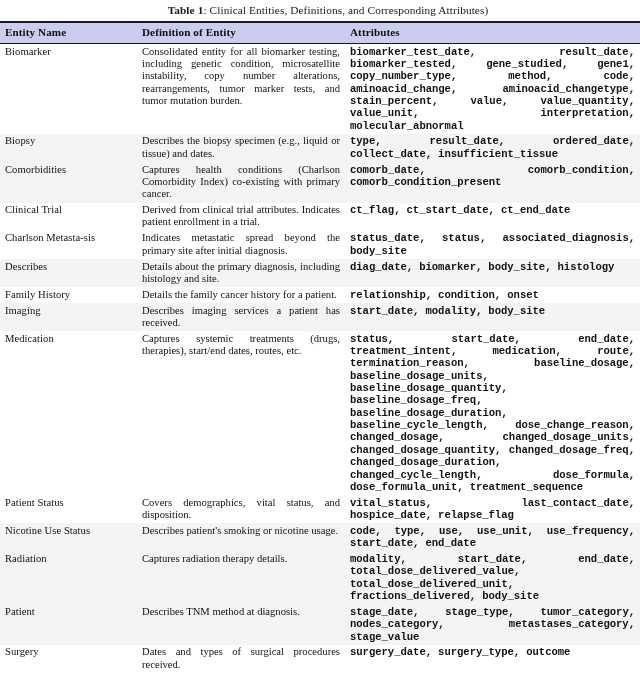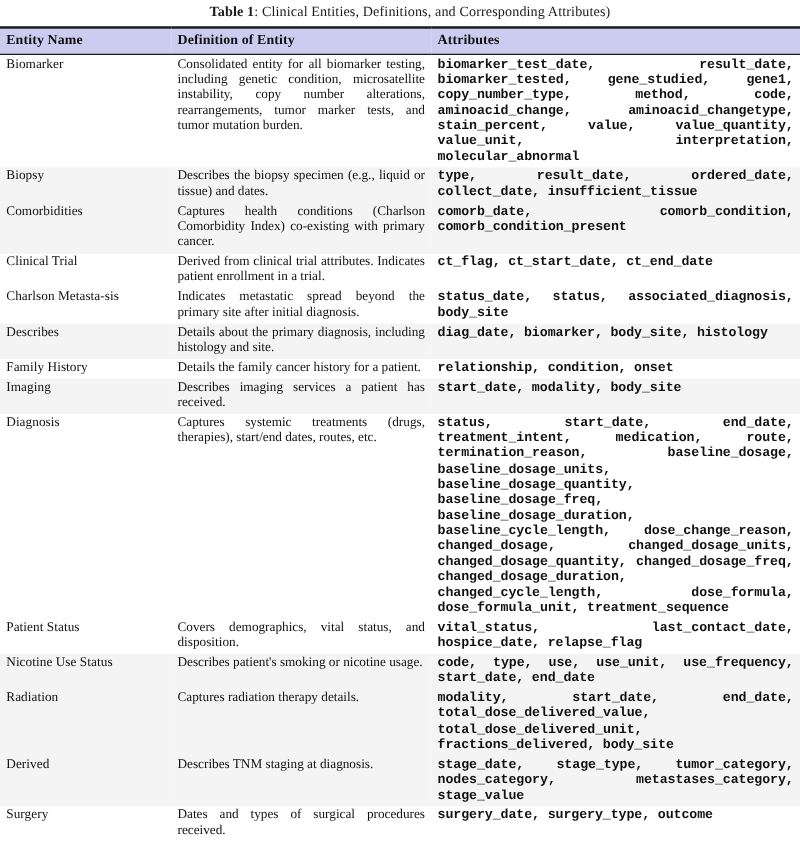--- a/index.html
+++ b/index.html
@@ -162,42 +162,42 @@
           <td class="cell-name">Family History</td>
           <td class="cell-def">Details the family cancer history for a patient.</td>
           <td class="cell-attr">relationship, condition, onset</td>
         </tr>
         <tr class="row shade">
           <td class="cell-name">Imaging</td>
           <td class="cell-def">Describes imaging services a patient has received.</td>
           <td class="cell-attr">start_date, modality, body_site</td>
         </tr>
         <tr class="row">
-          <td class="cell-name">Diagnosis</td>
+          <td class="cell-name">Medication</td>
           <td class="cell-def">Captures systemic treatments (drugs, therapies), start/end dates, routes, etc.</td>
           <td class="cell-attr">status, start_date, end_date, treatment_intent, medication, route, termination_reason, baseline_dosage, baseline_dosage_units, baseline_dosage_quantity, baseline_dosage_freq, baseline_dosage_duration, baseline_cycle_length, dose_change_reason, changed_dosage, changed_dosage_units, changed_dosage_quantity, changed_dosage_freq, changed_dosage_duration, changed_cycle_length, dose_formula, dose_formula_unit, treatment_sequence</td>
         </tr>
         <tr class="row">
           <td class="cell-name">Patient Status</td>
           <td class="cell-def">Covers demographics, vital status, and disposition.</td>
           <td class="cell-attr">vital_status, last_contact_date, hospice_date, relapse_flag</td>
         </tr>
         <tr class="row shade">
           <td class="cell-name">Nicotine Use Status</td>
           <td class="cell-def">Describes patient's smoking or nicotine usage.</td>
           <td class="cell-attr">code, type, use, use_unit, use_frequency, start_date, end_date</td>
         </tr>
         <tr class="row shade">
           <td class="cell-name">Radiation</td>
           <td class="cell-def">Captures radiation therapy details.</td>
           <td class="cell-attr">modality, start_date, end_date, total_dose_delivered_value, total_dose_delivered_unit, fractions_delivered, body_site</td>
         </tr>
         <tr class="row shade">
-          <td class="cell-name">Derived</td>
-          <td class="cell-def">Describes TNM staging at diagnosis.</td>
+          <td class="cell-name">Patient</td>
+          <td class="cell-def">Describes TNM method at diagnosis.</td>
           <td class="cell-attr">stage_date, stage_type, tumor_category, nodes_category, metastases_category, stage_value</td>
         </tr>
         <tr class="row">
           <td class="cell-name">Surgery</td>
           <td class="cell-def">Dates and types of surgical procedures received.</td>
           <td class="cell-attr">surgery_date, surgery_type, outcome</td>
         </tr>
       </tbody>
 
   </table>

